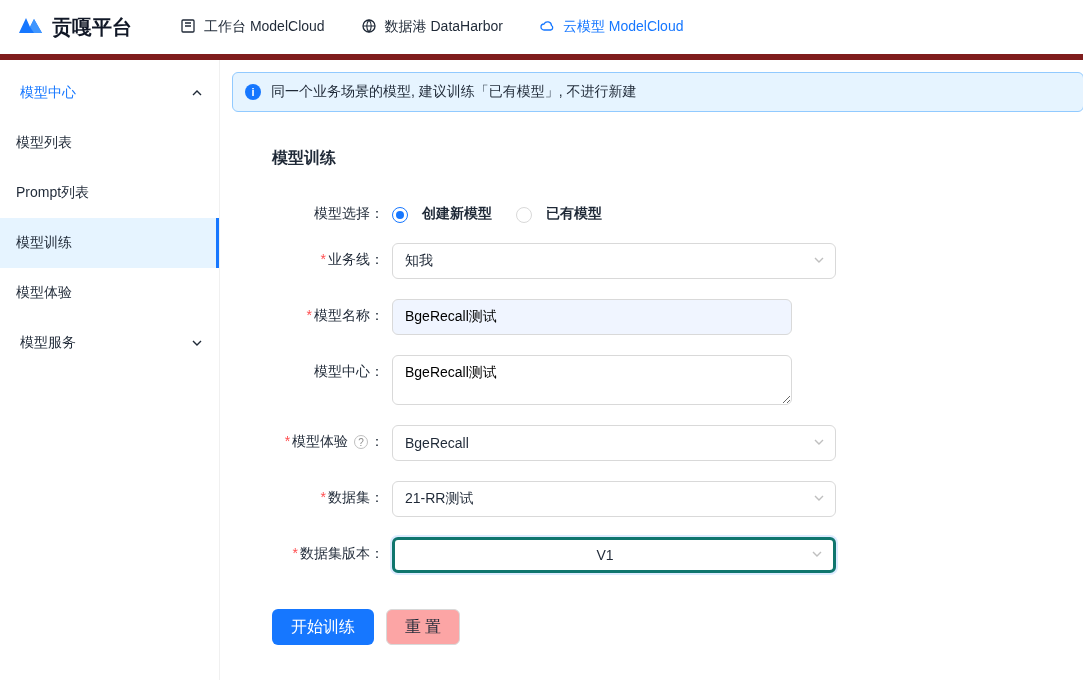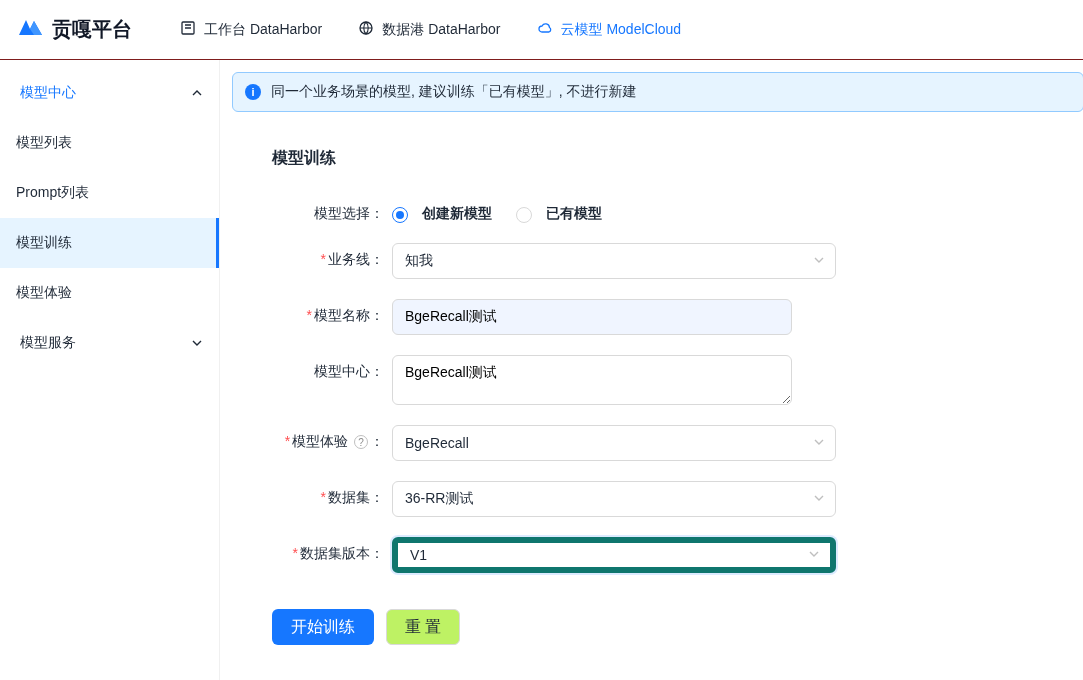--- a/index.html
+++ b/index.html
@@ -1,18 +1,18 @@
 <!DOCTYPE html>
 <html><head>
   <meta charset="utf-8">
   <style>
     * { margin: 0; padding: 0; box-sizing: border-box; }
     body { font-family: -apple-system, BlinkMacSystemFont, "Segoe UI", "PingFang SC", "Hiragino Sans GB", "Microsoft YaHei", sans-serif; font-size: 14px; color: #1f2937; background: #fff; }
     .app { width: 1083px; height: 680px; display: flex; flex-direction: column; }
-    .header { height: 60px; display: flex; align-items: center; padding: 0 16px; border-bottom: 1px solid #7f1d1d; }
+    .header { height: 60px; display: flex; align-items: center; padding: 0 16px; border-bottom: 6px solid #7f1d1d; }
     .logo { display: flex; align-items: center; font-weight: 700; font-size: 20px; color: #111827; gap: 8px; margin-right: 48px; }
     .nav-tabs { display: flex; gap: 36px; }
     .nav-tab { display: flex; align-items: center; gap: 8px; color: #1f2937; padding: 8px 0; cursor: pointer; }
     .nav-tab.active { color: #1677ff; }
     .nav-tab svg { width: 16px; height: 16px; }
     .layout { display: flex; flex: 1; overflow: hidden; }
     .sidebar { width: 220px; border-right: 1px solid #f0f0f0; padding-top: 8px; }
     .menu-group-title { display: flex; align-items: center; justify-content: space-between; padding: 16px 16px 16px 20px; cursor: pointer; color: #1677ff; }
     .menu-group-title.collapsed { color: #1f2937; }
     .menu-item { padding: 16px 16px 16px 16px; cursor: pointer; color: #1f2937; }
@@ -26,30 +26,30 @@
     .form-row { display: flex; align-items: flex-start; margin-bottom: 20px; }
     .form-label { width: 112px; text-align: right; padding-top: 8px; color: #1f2937; flex-shrink: 0; margin-right: 8px; }
     .req { color: #ff4d4f; margin-right: 2px; }
     .form-control { width: 400px; }
     .radio-group { display: flex; gap: 24px; padding-top: 8px; }
     .radio-item { display: flex; align-items: flex-end; gap: 14px; cursor: pointer; font-weight: bold; }
     .radio { width: 16px; height: 16px; border-radius: 50%; border: 1px solid #d9d9d9; display: flex; align-items: center; justify-content: center; }
     .radio.checked { border: 1px solid #1677ff; }
     .radio.checked::after { content: ""; width: 8px; height: 8px; border-radius: 50%; background: #1677ff; }
     .select { width: 444px; height: 36px; border: 1px solid #d9d9d9; border-radius: 6px; padding: 0 30px 0 12px; display: flex; align-items: center; background: #fff; position: relative; cursor: pointer; }
-    .select.focused { border: 6px solid #0f766e; box-shadow: 0 0 0 2px rgba(22,119,255,0.15); }
+    .select.focused { border: 3px solid #0f766e; box-shadow: 0 0 0 2px rgba(22,119,255,0.15); justify-content: center; }
     .select .arrow { position: absolute; right: 10px; top: 50%; transform: translateY(-50%); color: #bfbfbf; }
     .input { width: 400px; height: 36px; border: 1px solid #d9d9d9; border-radius: 6px; padding: 0 12px; background: #fff; font-size: 14px; outline: none; }
     .input.filled { background: #f0f5ff; }
     .textarea { width: 400px; min-height: 44px; border: 1px solid #d9d9d9; border-radius: 6px; padding: 8px 12px; background: #fff; font-size: 14px; outline: none; resize: both; font-family: inherit; }
     .help-icon { display: inline-flex; align-items: center; justify-content: center; width: 14px; height: 14px; border: 1px solid #bfbfbf; border-radius: 50%; color: #8c8c8c; font-size: 10px; margin: 0 2px; vertical-align: middle; }
     .actions { display: flex; gap: 12px; margin-top: 36px; padding-left: 0; }
     .btn { height: 36px; padding: 0 18px; border-radius: 6px; cursor: pointer; font-size: 16px; border: 1px solid transparent; }
     .btn-primary { background: #1677ff; color: #fff; }
-    .btn-default { background: #bef264; color: #1f2937; border: 1px solid #d9d9d9; letter-spacing: 4px; padding-right: 14px; }
+    .btn-default { background: #fca5a5; color: #1f2937; border: 1px solid #d9d9d9; letter-spacing: 4px; padding-right: 14px; }
   </style>
 </head>
 <body>
 
 <div class="app">
   <div class="header">
     <div class="logo">
       <span>
         <svg width="28" height="20" viewBox="0 0 28 20">
             <path d="M3 18 L10 3 L14 12 L18 4 L26 18 Z" fill="#1677ff"></path>
@@ -59,21 +59,21 @@
       <span>贡嘎平台</span>
     </div>
     <div class="nav-tabs">
       <div class="nav-tab">
         <span>
           <svg viewBox="0 0 16 16">
               <rect x="2" y="2" width="12" height="12" rx="1" fill="none" stroke="currentColor" stroke-width="1.3"></rect>
               <path d="M5 5 H11 M5 8 H11" stroke="currentColor" stroke-width="1.3"></path>
             </svg>
         </span>
-        <span>工作台 DataHarbor</span>
+        <span>工作台 ModelCloud</span>
       </div>
       <div class="nav-tab">
         <span>
           <svg viewBox="0 0 16 16">
               <circle cx="8" cy="8" r="6" fill="none" stroke="currentColor" stroke-width="1.3"></circle>
               <path d="M2 8 H14 M8 2 C5 5 5 11 8 14 M8 2 C11 5 11 11 8 14" fill="none" stroke="currentColor" stroke-width="1.1"></path>
             </svg>
         </span>
         <span>数据港 DataHarbor</span>
       </div>
@@ -161,21 +161,21 @@
             <span>BgeRecall</span>
             <span class="arrow"><svg width="12" height="12" viewBox="0 0 12 12">
                   <path d="M2 4 L6 8 L10 4" fill="none" stroke="currentColor" stroke-width="1.4"></path>
                 </svg></span>
           </div>
         </div>
 
         <div class="form-row">
           <div class="form-label"><span class="req">*</span><span>数据集：</span></div>
           <div class="select">
-            <span>36-RR测试</span>
+            <span>21-RR测试</span>
             <span class="arrow"><svg width="12" height="12" viewBox="0 0 12 12">
                   <path d="M2 4 L6 8 L10 4" fill="none" stroke="currentColor" stroke-width="1.4"></path>
                 </svg></span>
           </div>
         </div>
 
         <div class="form-row">
           <div class="form-label"><span class="req">*</span><span>数据集版本：</span></div>
           <div class="select focused">
             <span>V1</span>

